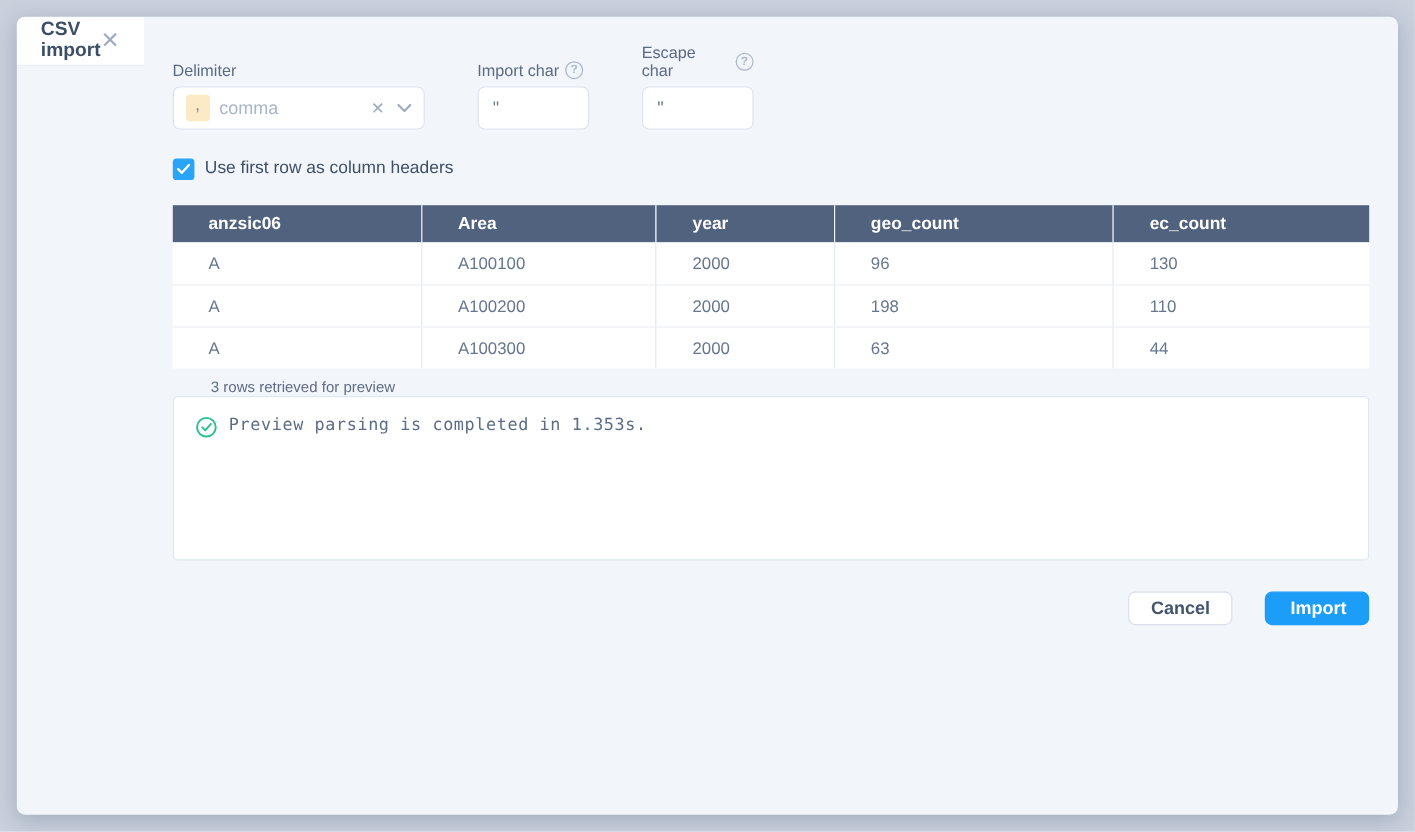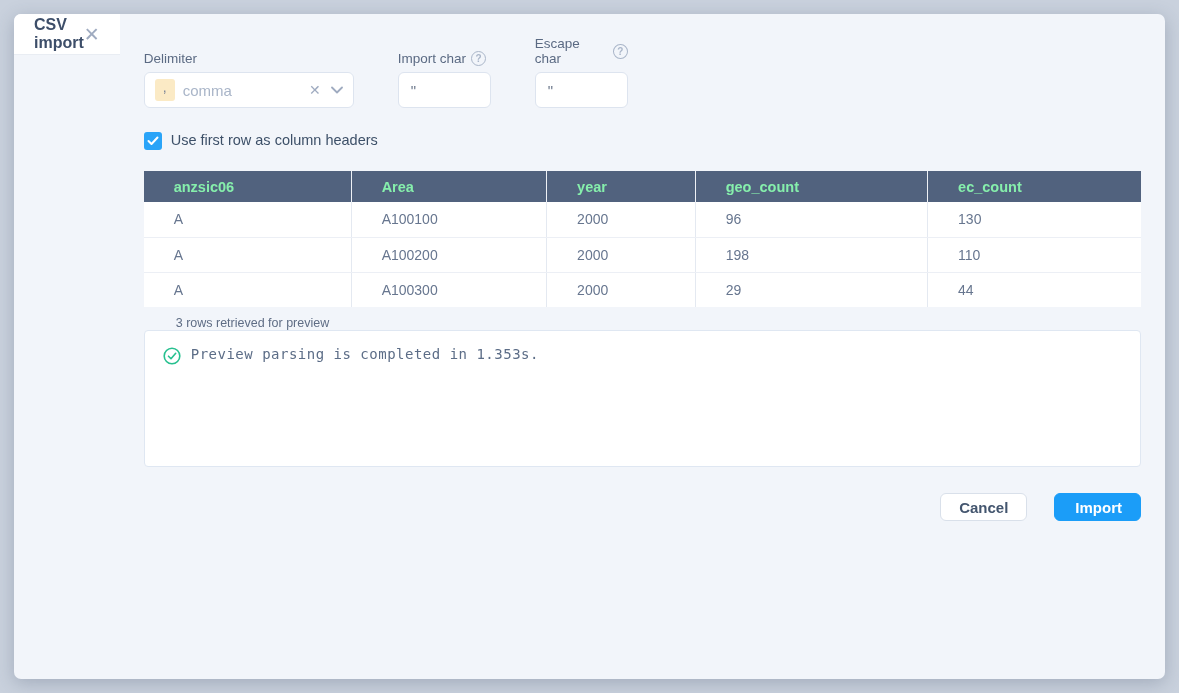--- a/index.html
+++ b/index.html
@@ -145,21 +145,21 @@
     background: #ffffff;
     border-radius: 2px;
   }
   table.preview {
     width: 100%;
     border-collapse: collapse;
     table-layout: fixed;
   }
   table.preview th {
     background: #51627e;
-    color: #86efac;
+    color: #ffffff;
     font-size: 14.5px;
     font-weight: 600;
     text-align: left;
     height: 31px;
     padding: 0 0 0 30px;
     border-right: 1px solid #eef1f6;
   }
   table.preview th:last-child { border-right: none; }
   table.preview td {
     background: #ffffff;
@@ -308,21 +308,21 @@
               <td>A</td>
               <td>A100200</td>
               <td>2000</td>
               <td>198</td>
               <td>110</td>
             </tr>
             <tr>
               <td>A</td>
               <td>A100300</td>
               <td>2000</td>
-              <td>29</td>
+              <td>63</td>
               <td>44</td>
             </tr>
           </tbody>
       </table>
     </div>
 
     <div class="preview-caption">3 rows retrieved for preview</div>
 
     <div class="log-box">
       <span class="log-check">

